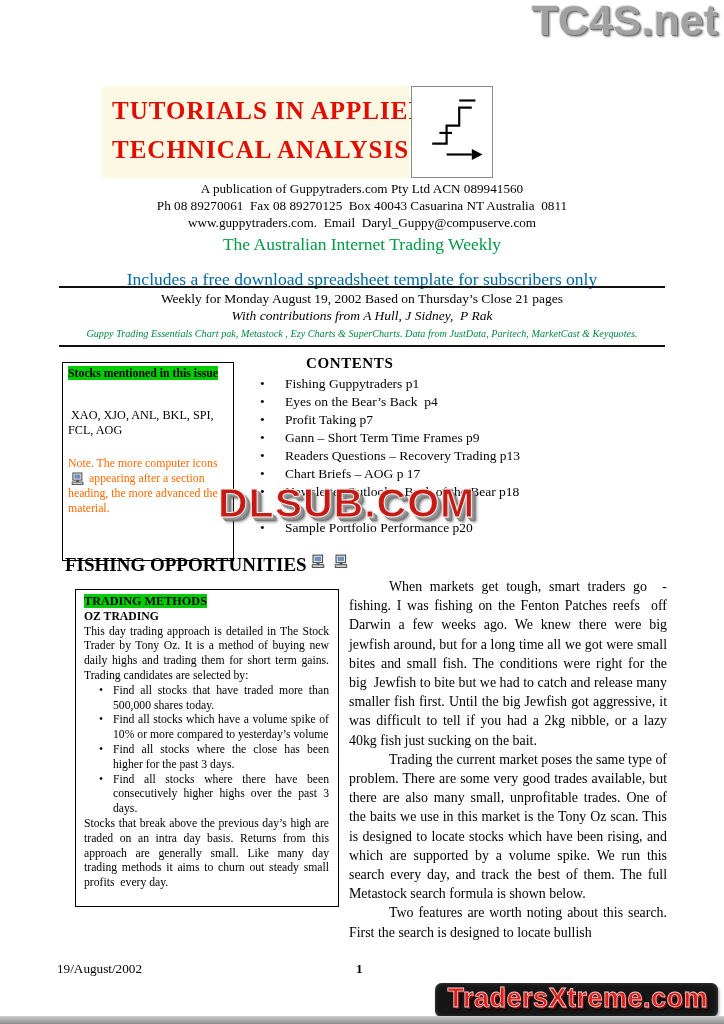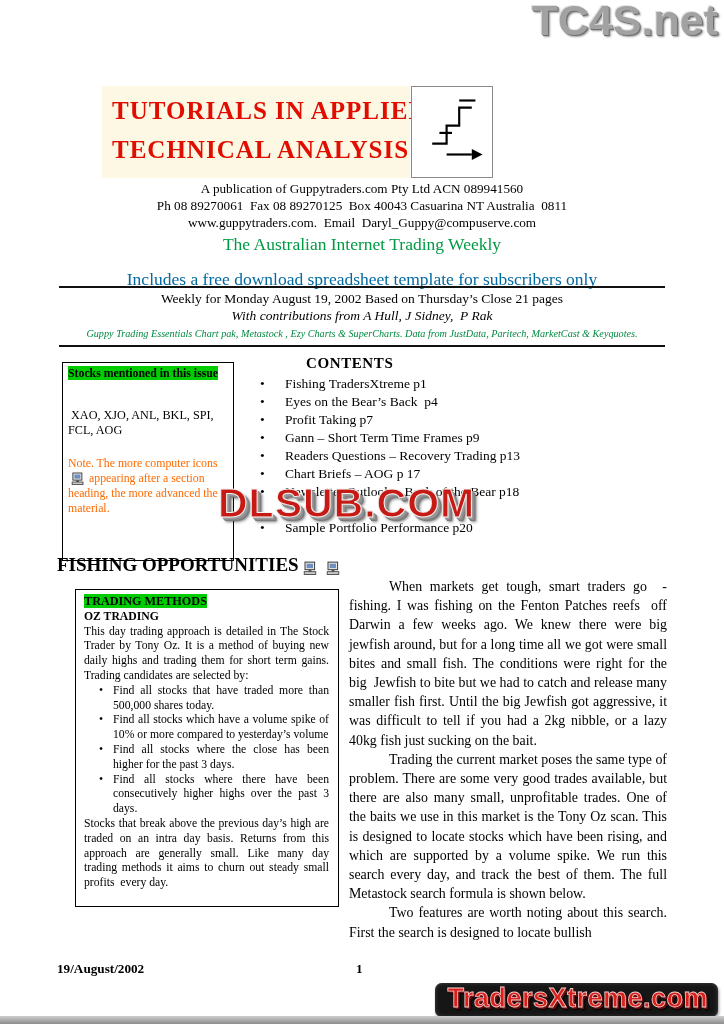--- a/index.html
+++ b/index.html
@@ -51,37 +51,37 @@
   .pc-icon { vertical-align:middle; margin:0 3px; }
 
   
   .contents-heading { position:absolute; left:306px; top:355px; font-size:15px; font-weight:bold; letter-spacing:.6px; }
   .contents-list { position:absolute; left:260px; top:376px; list-style:none; font-size:13.5px; }
   .contents-list li { display:flex; height:18px; white-space:pre-wrap; }
   .contents-list .b { width:25px; flex:none; }
   .contents-list li.after-gap { margin-top:18px; }
 
   
-  .section-heading { position:absolute; left:57px; top:554px; font-size:19px; font-weight:bold; display:flex; align-items:flex-end; }
+  .section-heading { position:absolute; left:65px; top:554px; font-size:19px; font-weight:bold; display:flex; align-items:flex-start; }
   .section-heading .pc-icon { margin-left:4px; }
 
   .methods-box { position:absolute; left:75px; top:589px; width:264px; height:318px; border:1px solid #000;
                  padding:4px 9px 4px 8px; font-size:11.7px; line-height:14.8px; text-align:justify; overflow:hidden; }
   .methods-title { font-weight:bold; font-size:12.2px; }
   .methods-sub { font-weight:bold; }
   .methods-box p { white-space:pre-wrap; }
   .methods-box ul { list-style:none; margin-left:12px; }
   .methods-box li { display:flex; }
   .methods-box .b { flex:none; width:17px; padding-left:3px; }
   .methods-box li span:last-child { text-align:justify; }
 
   .body-col { position:absolute; left:349px; top:577px; width:318px; font-size:13.9px; line-height:19.2px; text-align:justify; }
   .body-col p { text-indent:40px; white-space:pre-wrap; }
 
-  .footer-date { position:absolute; left:57px; top:961px; font-size:13.2px; font-weight:bold; }
+  .footer-date { position:absolute; left:57px; top:961px; font-size:13.2px; font-weight:normal; }
   .footer-page { position:absolute; left:356px; top:961px; font-size:13.2px; font-weight:bold; }
 
   .scan-edge { position:absolute; left:0; right:0; bottom:0; height:8px; background:linear-gradient(#cfcfcf,#8c8c8c); z-index:7; }
 </style>
 </head>
 <body>
 
 <div class="page">
 
   <div class="wm-top">TC4S.net</div>
@@ -130,21 +130,21 @@
           <rect x="2.5" y="1" width="12" height="9.5" fill="#e8e8e8" stroke="#333" stroke-width="1.2"></rect>
           <rect x="4.5" y="3" width="8" height="5.5" fill="#6f8fc0"></rect>
           <rect x="7" y="10.5" width="3.5" height="2.5" fill="#555"></rect>
           <rect x="1.5" y="13" width="14.5" height="3.5" fill="#c9c9c9" stroke="#333" stroke-width="1"></rect>
         </svg><span>appearing after a section heading, the more advanced the material.</span>
     </div>
   </div>
 
   <div class="contents-heading">CONTENTS</div>
   <ul class="contents-list">
-    <li><span class="b">•</span><span>Fishing TradersXtreme p1</span></li>
+    <li><span class="b">•</span><span>Fishing Guppytraders p1</span></li>
     <li><span class="b">•</span><span>Eyes on the Bear’s Back  p4</span></li>
     <li><span class="b">•</span><span>Profit Taking p7</span></li>
     <li><span class="b">•</span><span>Gann – Short Term Time Frames p9</span></li>
     <li><span class="b">•</span><span>Readers Questions – Recovery Trading p13</span></li>
     <li><span class="b">•</span><span>Chart Briefs – AOG p 17</span></li>
     <li><span class="b">•</span><span>Newsletter Outlook – Back of the Bear p18</span></li>
     <li class="after-gap"><span class="b">•</span><span>Sample Portfolio Performance p20</span></li>
   </ul>
 
   <div class="wm-center">DLSUB.COM</div>

